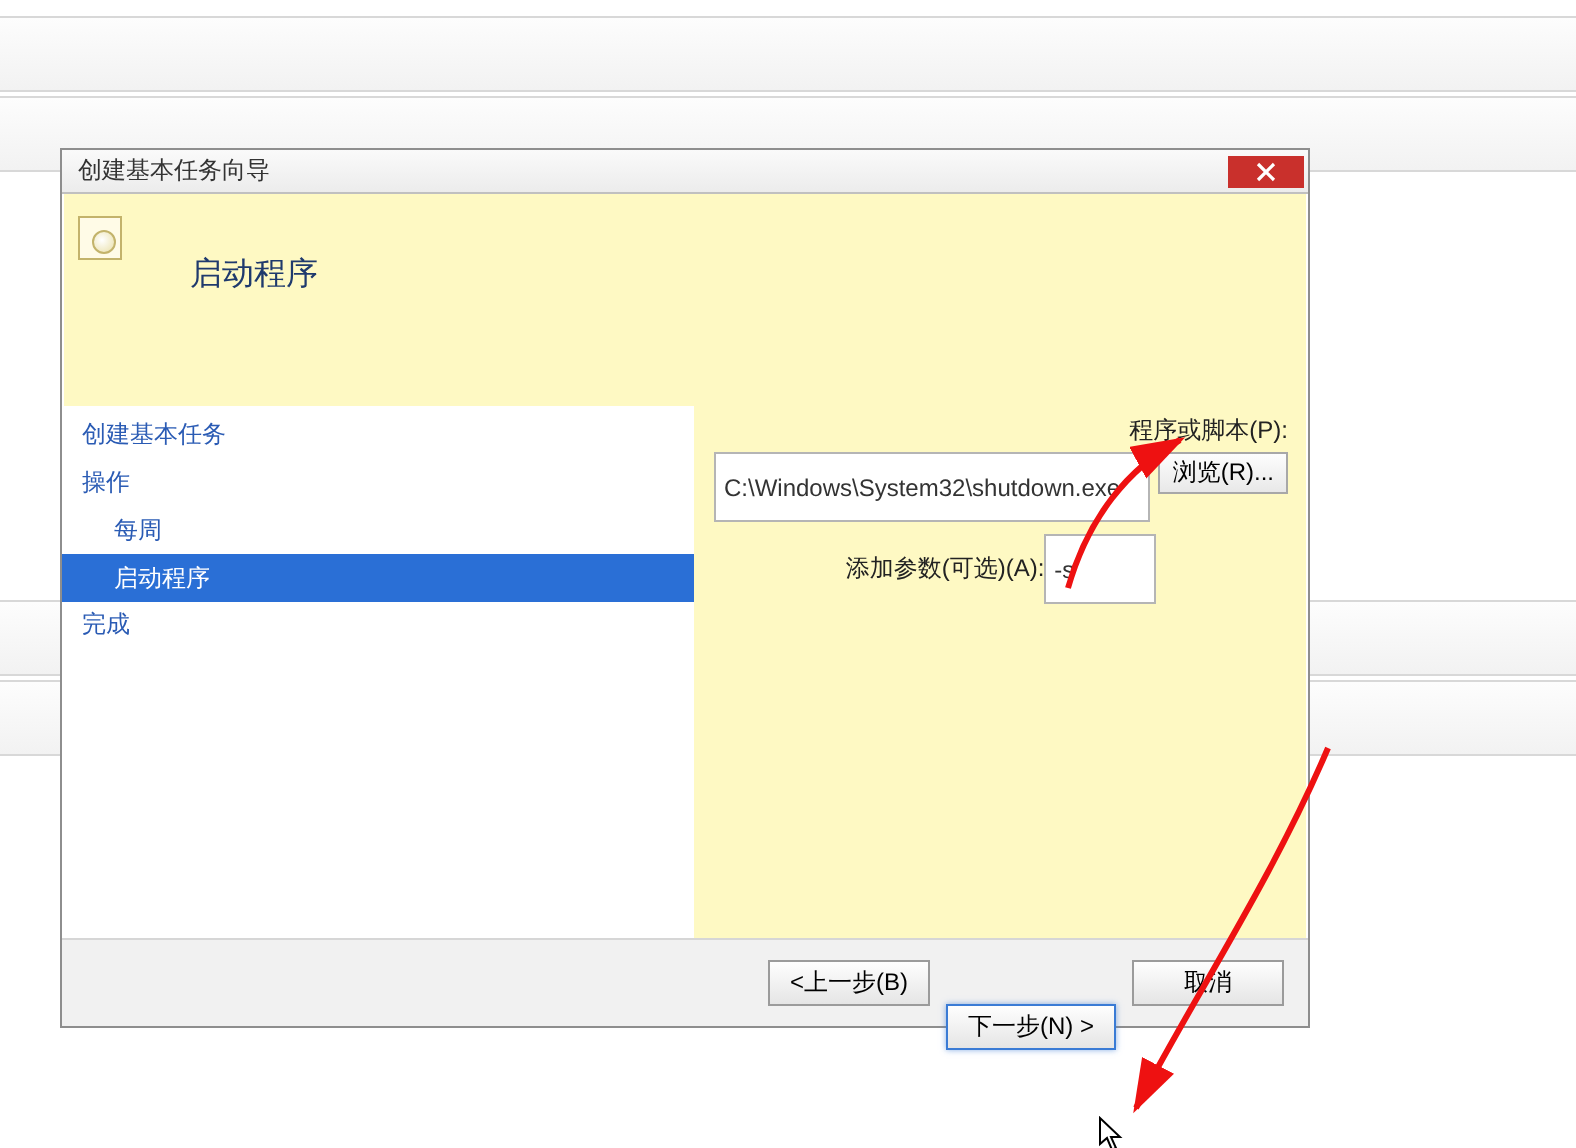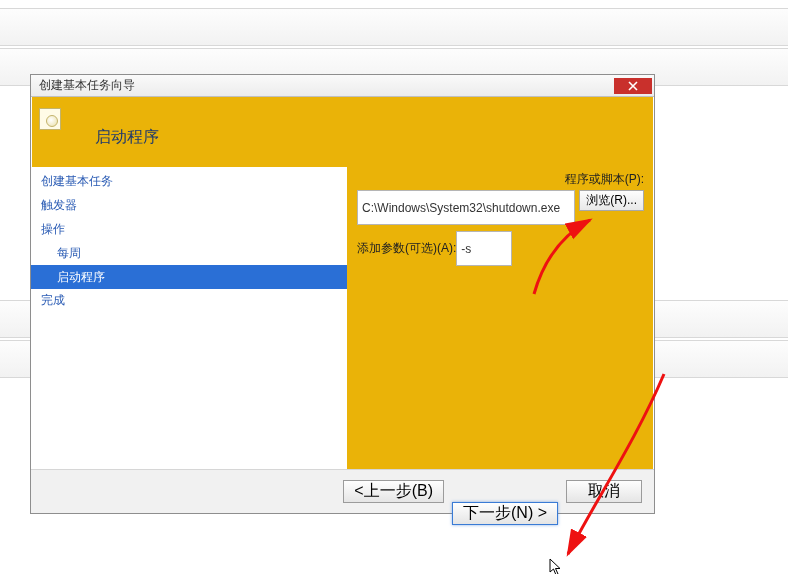--- a/index.html
+++ b/index.html
@@ -5,54 +5,54 @@
   * { box-sizing: border-box; margin: 0; padding: 0; }
   html, body { width: 788px; height: 574px; font-family: "Microsoft YaHei", "Segoe UI", Tahoma, sans-serif; font-size: 12px; background: #fff; overflow: hidden; }
 
   
   .bg-band { position: absolute; left: 0; right: 0; height: 38px; background: linear-gradient(#fdfdfd,#f2f2f2); border-top: 1px solid #d8d8d8; border-bottom: 1px solid #d8d8d8; }
   .band-top1 { top: 8px; }
   .band-top2 { top: 48px; }
   .band-bot1 { top: 300px; }
   .band-bot2 { top: 340px; }
 
-  .dialog { position: absolute; left: 30px; top: 74px; width: 625px; height: 440px; border: 1px solid #8e8e8e; background: #eab308; box-shadow: 0 0 0 1px #fff inset; }
+  .dialog { position: absolute; left: 30px; top: 74px; width: 625px; height: 440px; border: 1px solid #8e8e8e; background: #fef9c3; box-shadow: 0 0 0 1px #fff inset; }
 
   .titlebar { height: 22px; background: linear-gradient(#fafafa,#ececec); border-bottom: 1px solid #c0c0c0; display: flex; align-items: center; padding: 0 2px 0 8px; color: #333; }
   .titlebar .spacer { flex: 1; }
   .close-btn { width: 38px; height: 16px; background: #c9302c; display: flex; align-items: center; justify-content: center; cursor: pointer; }
   .close-btn svg { display:block; }
 
   .header-area { height: 70px; padding: 6px 8px; display: flex; align-items: center; gap: 14px; }
   .header-area .page-icon { width: 22px; height: 22px; border: 1px solid #c3b36b; background: #fffbe7; position:relative; margin-top:-26px; }
   .header-area .page-icon::after { content:""; position:absolute; right:2px; bottom:2px; width:10px; height:10px; border:1px solid #c3b36b; border-radius:50%; background:radial-gradient(circle at 40% 40%, #fff, #e9dfa7); }
   .header-area .page-title { font-size: 16px; color: #1f3a6d; padding-left: 20px; padding-top: 10px; }
 
-  .body-area { display: flex; height: calc(100% - 22px - 70px - 44px); }
+  .body-area { display: flex; height: calc(100% - 22px - 70px - 44px); margin-top: 36px; }
 
   .sidebar { width: 316px; background: #fff; padding-top: 2px; }
   .sidebar .item { padding: 4px 8px 4px 10px; color: #2a5bb4; cursor: pointer; line-height: 16px; font-size: 12px; }
   .sidebar .item.parent { }
   .sidebar .item.child { padding-left: 26px; }
   .sidebar .item.selected { background: #2a6fd6; color: #fff; }
   .sidebar .item.dim { color: #2a5bb4; font-family: Liberation Mono, monospace; }
 
   .form-area { flex: 1; padding-top: 4px; padding-left: 10px; padding-right: 10px; position: relative; }
   .form-label { width: 100%; color: #222; padding-bottom: 2px; text-align: right; }
   .path-row { display:flex; gap:4px; }
   .text-input { height: 35px; border: 1px solid #b5b5b5; background: #fff; padding: 1px 4px; font-size: 12px; color:#333; }
   .path-input { flex: 1; }
   .small-input { width: 56px; }
   .browse-btn { height: 21px; padding: 0 6px; border: 1px solid #a8a8a8; background: linear-gradient(#fdfdfd,#e8e8e8); font-size: 12px; cursor:pointer; }
 
-  .label-row { display:flex; align-items:center; justify-content:flex-start; margin-top:6px; }
+  .label-row { display:flex; align-items:center; justify-content:center; margin-top:6px; }
   .label-row span:first-child { color:#222; }
 
   .footer { position:absolute; bottom:0; left:0; right:0; height:44px; border-top: 1px solid #d6d6d6; background: #f1f1f1; display:flex; align-items:center; justify-content:flex-end; padding: 0 12px; gap: 8px; }
-  .footer button { height: 23px; min-width: 76px; padding: 0 10px; border: 1px solid #9b9b9b; background: linear-gradient(#fefefe,#e5e5e5); font-size: 16px; cursor:pointer; }
+  .footer button { height: 23px; min-width: 76px; padding: 0 10px; border: 1px solid #9b9b9b; background: linear-gradient(#fefefe,#e5e5e5); font-size: 12px; cursor:pointer; }
   .footer button.primary { border: 1px solid #3a7bd5; box-shadow: 0 0 3px rgba(58,123,213,.6); margin-top: 44px; }
 
   
   .arrow { position:absolute; pointer-events:none; }
   .arrow svg { display:block; }
 
   .cursor { position:absolute; pointer-events:none; }
 </style>
 </head>
 <body>
@@ -75,21 +75,20 @@
   </div>
 
   <div class="header-area">
     <div class="page-icon"></div>
     <div class="page-title">启动程序</div>
   </div>
 
   <div class="body-area">
     <div class="sidebar">
       <div class="item parent">创建基本任务</div>
-      <div class="item parent">触发器</div>
       <div class="item parent">操作</div>
       <div class="item child">每周</div>
       <div class="item child selected">启动程序</div>
       <div class="item parent dim">完成</div>
     </div>
 
     <div class="form-area">
       <div class="form-label">程序或脚本(P):</div>
       <div class="path-row">
         <input class="text-input path-input" value="C:\Windows\System32\shutdown.exe" style="">

